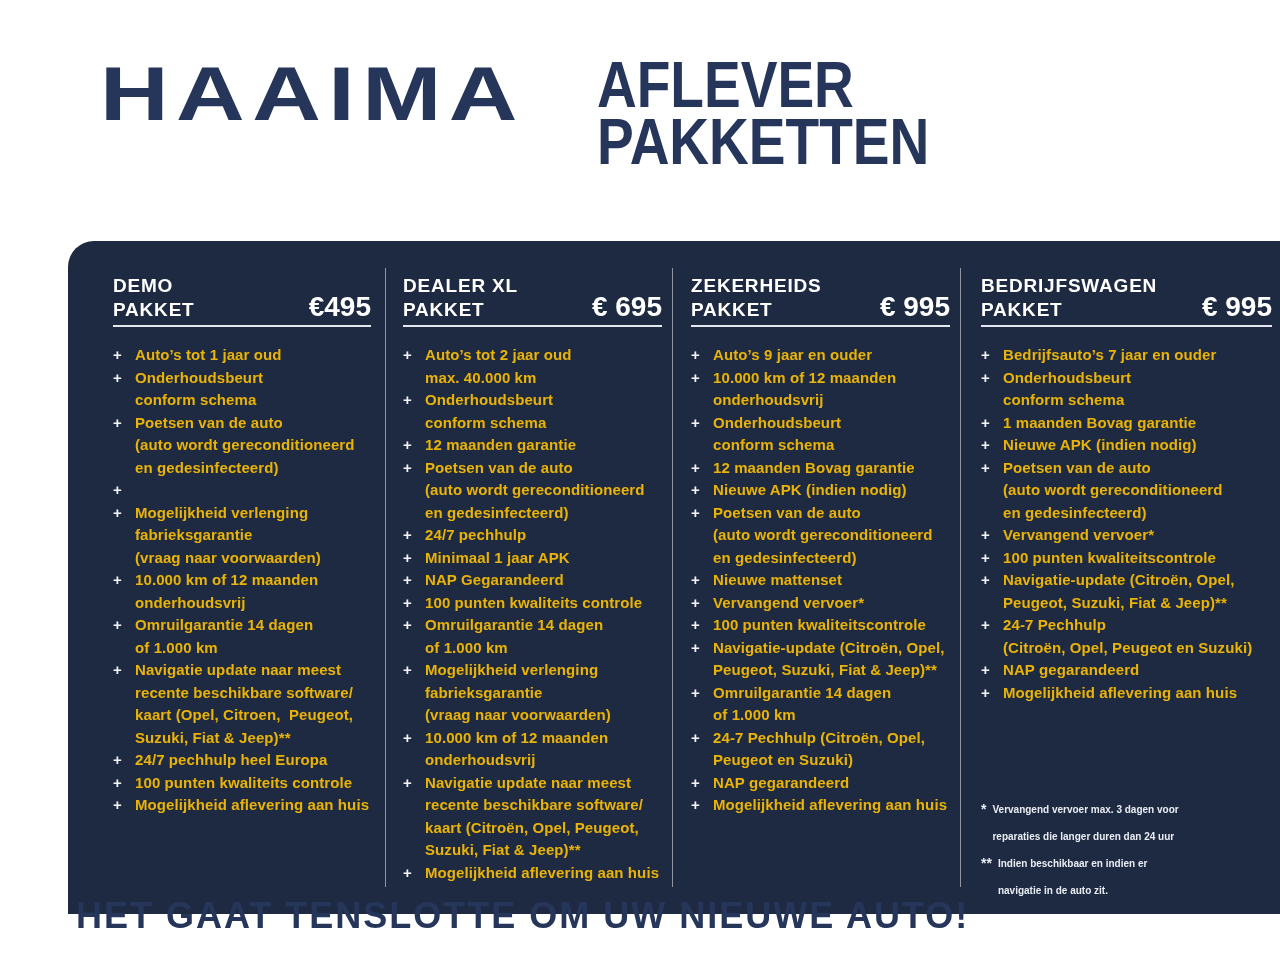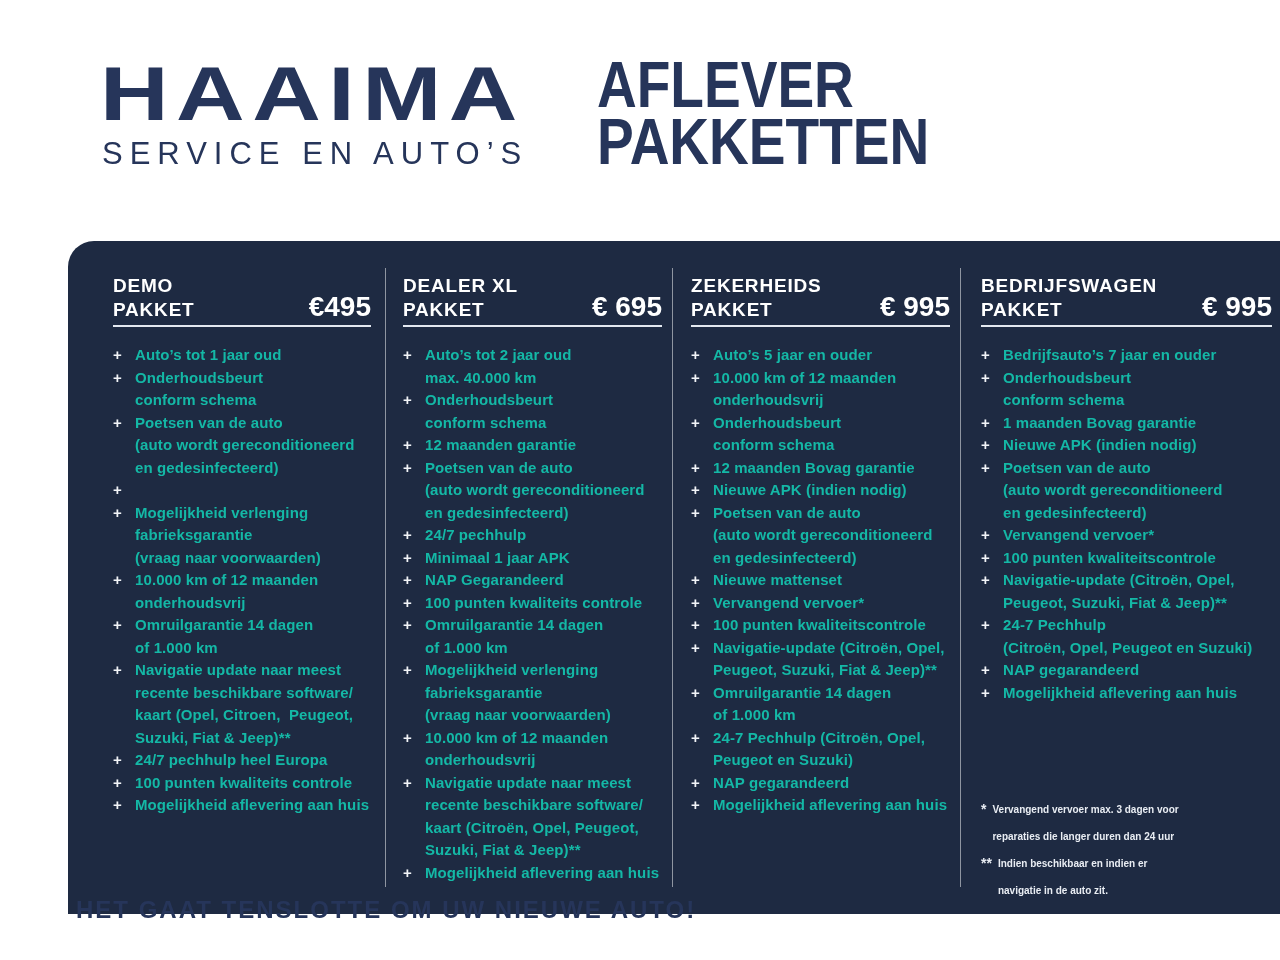--- a/index.html
+++ b/index.html
@@ -46,42 +46,41 @@
     white-space:pre-line; color:#ffffff;
   }
   .pkg-price { font-size:28px; line-height:30px; font-weight:700; color:#ffffff; white-space:pre;text-align:right; }
   .pkg-rule { height:2px; background:#e3e8f0; margin-top:3px; border:none; }
 
   .pkg-items { list-style:none; margin-top:17px; }
   .pkg-items li { display:flex; }
   .plus { flex:0 0 22px; font-size:15px; line-height:22.5px; font-weight:700; color:#f2f4f8; }
   .item-text {
     font-size:15px; line-height:22.5px; font-weight:700; letter-spacing:0.1px;
-    color:#14b8a6; white-space:pre;
+    color:#eab308; white-space:pre;
   }
 
   .footnotes { margin-top:92px; }
   .footnote { display:flex; }
   .fn-marker { flex:0 0 auto; margin-right:6px; font-size:14px; line-height:27px; font-weight:700; color:#e9edf3; }
   .fn-text { font-size:10px; line-height:27px; font-weight:700; color:#e9edf3; white-space:pre; }
 
   
   .footer-slogan {
     position:absolute; left:76px; top:898px;
-    font-size:24px; font-weight:700; letter-spacing:2px; line-height:1;
+    font-size:36px; font-weight:700; letter-spacing:2px; line-height:1;
     color:#26355a; white-space:pre;
   }
 </style>
 </head>
 <body>
 
 <div class="page">
 
   <div class="brand-logo">HAAIMA</div>
-  <div class="brand-tagline">SERVICE EN AUTO’S</div>
   <div class="page-title">AFLEVER
 PAKKETTEN</div>
 
   <div class="panel">
 
     <div class="package-column col-0">
       <div class="pkg-header">
         <div class="pkg-name">DEMO
 PAKKET</div>
         <div class="pkg-price">€495</div>
@@ -243,21 +242,21 @@
     <div class="package-column col-2">
       <div class="pkg-header">
         <div class="pkg-name">ZEKERHEIDS
 PAKKET</div>
         <div class="pkg-price">€ 995</div>
       </div>
       <div class="pkg-rule"></div>
       <ul class="pkg-items">
         <li>
             <span class="plus">+</span>
-            <span class="item-text">Auto’s 5 jaar en ouder</span>
+            <span class="item-text">Auto’s 9 jaar en ouder</span>
           </li>
 
         <li>
             <span class="plus">+</span>
             <span class="item-text">10.000 km of 12 maanden
 onderhoudsvrij</span>
           </li>
 
         <li>
             <span class="plus">+</span>

